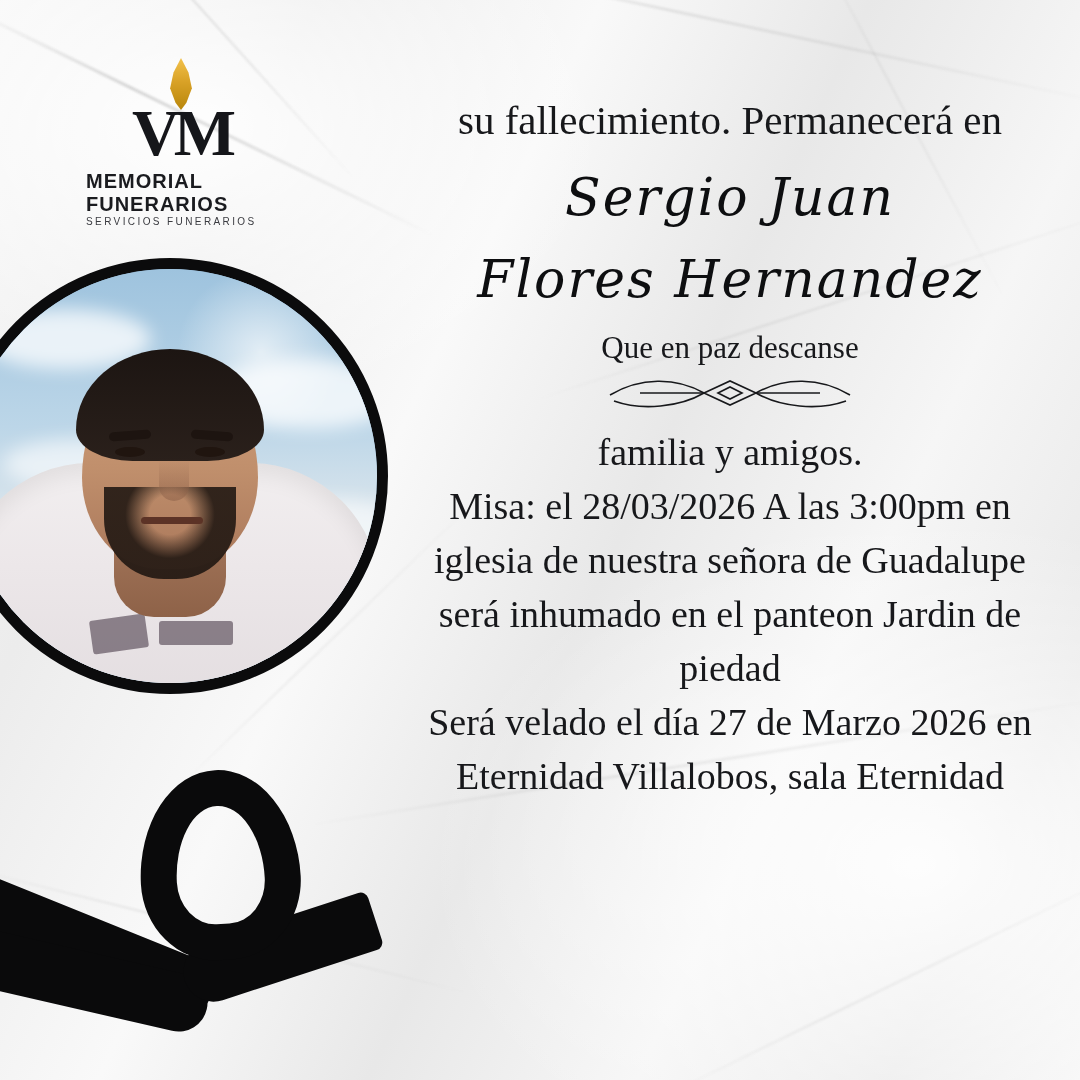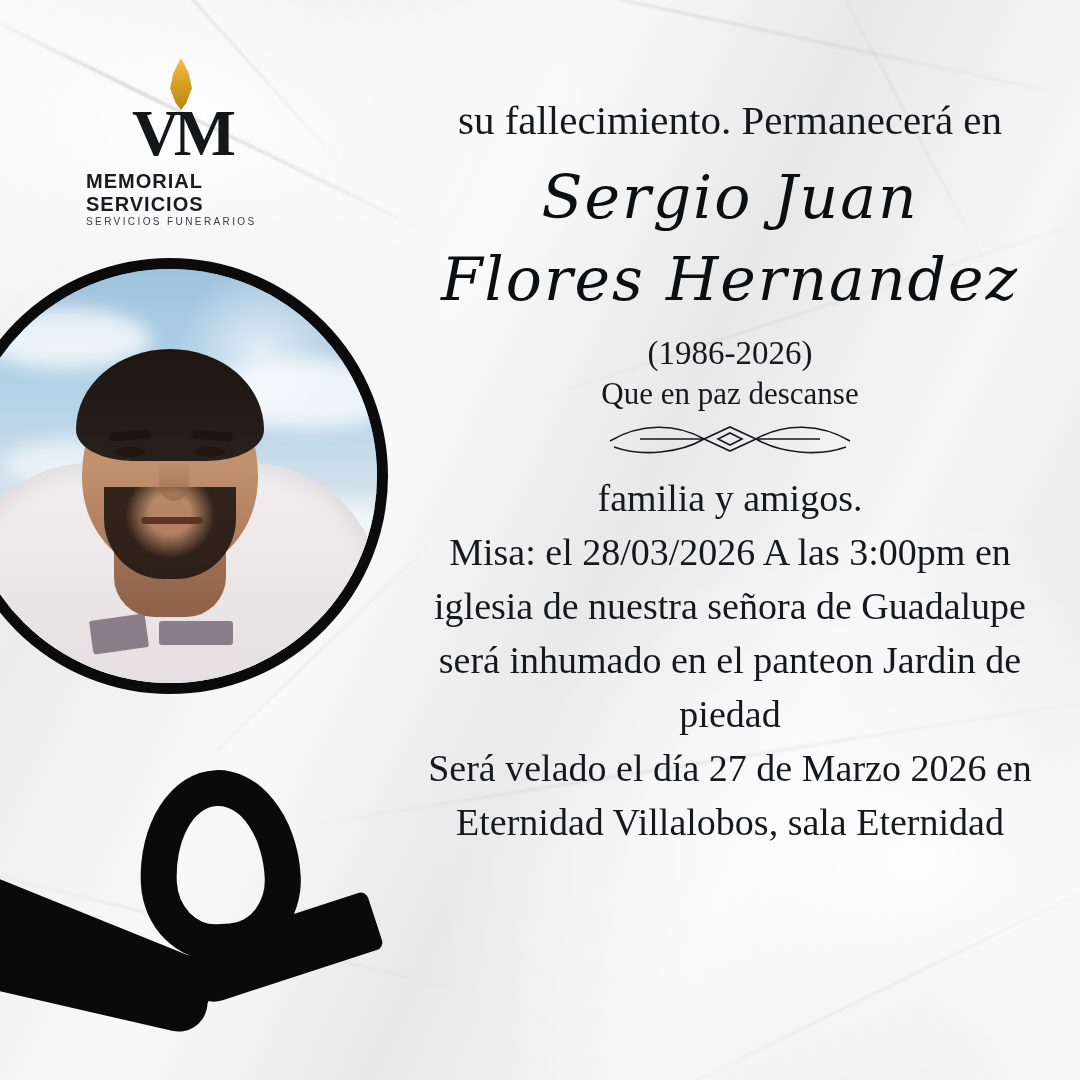--- a/index.html
+++ b/index.html
@@ -285,21 +285,21 @@
     font-family: "Liberation Serif", serif;
     font-size: 41px;
     line-height: 57px;
     color: #17181b;
     text-align: center;
     white-space: nowrap;
   }
   .name-script {
     font-family: "DejaVu Serif", serif;
     font-style: italic;
-    font-size: 60px;
+    font-size: 52px;
     line-height: 96px;
     color: #0d0e10;
     text-align: center;
     letter-spacing: 2px;
   }
   .name-script .l1 { display: block; }
   .name-script .l2 { display: block; margin-top: -14px; }
   .years {
     margin-top: 6px;
     font-family: "Liberation Serif", serif;
@@ -348,21 +348,21 @@
   <div class="vein v6"></div>
   <div class="vein v7"></div>
   <div class="vein v8"></div>
   <div class="vein v9"></div>
 
   <div id="logo">
     <div class="flame"></div>
     <div class="vm">VM</div>
     <div class="lname">
       <div>MEMORIAL</div>
-      <div>SERVICIOS</div>
+      <div>FUNERARIOS</div>
     </div>
     <div class="lsub">SERVICIOS FUNERARIOS</div>
   </div>
 
   <div id="portrait-wrap">
     <div id="portrait">
       <div class="cloud c1"></div>
       <div class="cloud c2"></div>
       <div class="cloud c3"></div>
       <div class="cloud c4"></div>
@@ -393,21 +393,20 @@
 
     <div class="headline">
       <div>su fallecimiento. Permanecerá en</div>
     </div>
 
     <div class="name-script">
       <span class="l1">Sergio  Juan</span>
       <span class="l2">Flores Hernandez</span>
     </div>
 
-    <div class="years">(1986-2026)</div>
     <div class="rip">Que en paz descanse</div>
 
     <div id="flourish">
       <svg width="260" height="46" viewBox="0 0 260 46" aria-hidden="true">
         <g fill="none" stroke="#17181b" stroke-width="1.6">
           <path d="M10 22 C 40 4, 76 4, 104 20 C 80 34, 42 38, 14 28"></path>
           <path d="M250 22 C 220 4, 184 4, 156 20 C 180 34, 218 38, 246 28"></path>
           <path d="M104 20 L130 8 L156 20 L130 32 Z"></path>
           <path d="M118 20 L130 14 L142 20 L130 26 Z"></path>
           <path d="M40 20 L104 20"></path>

